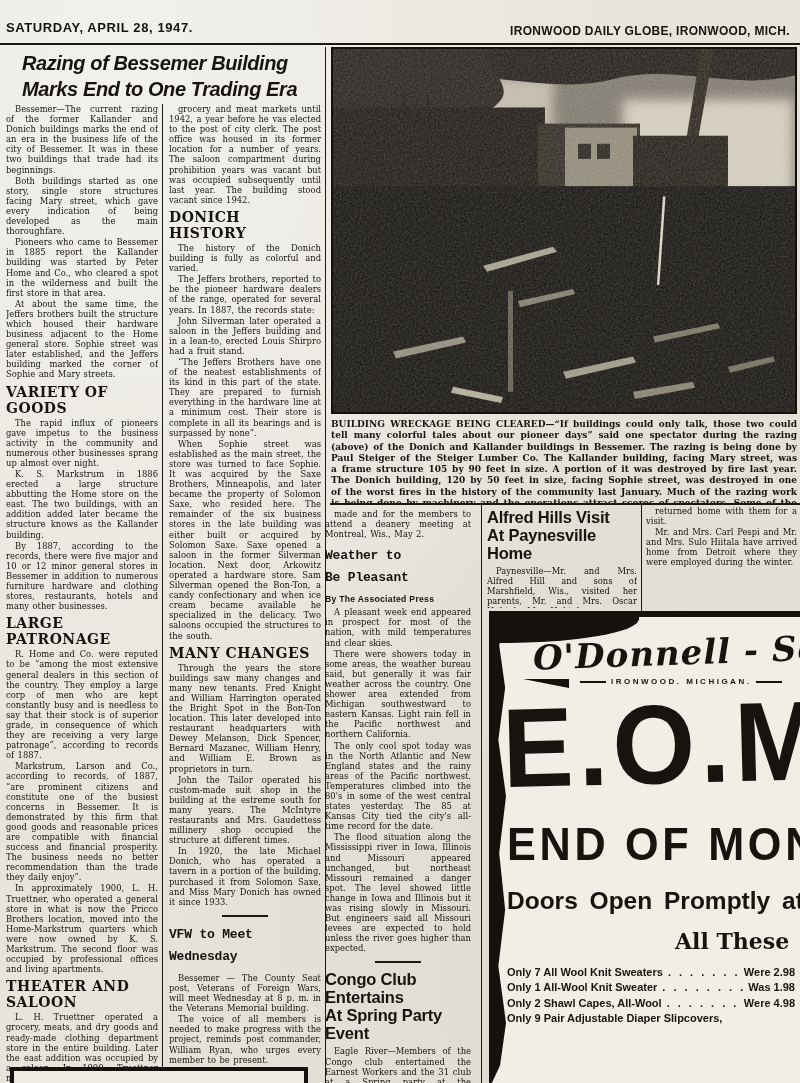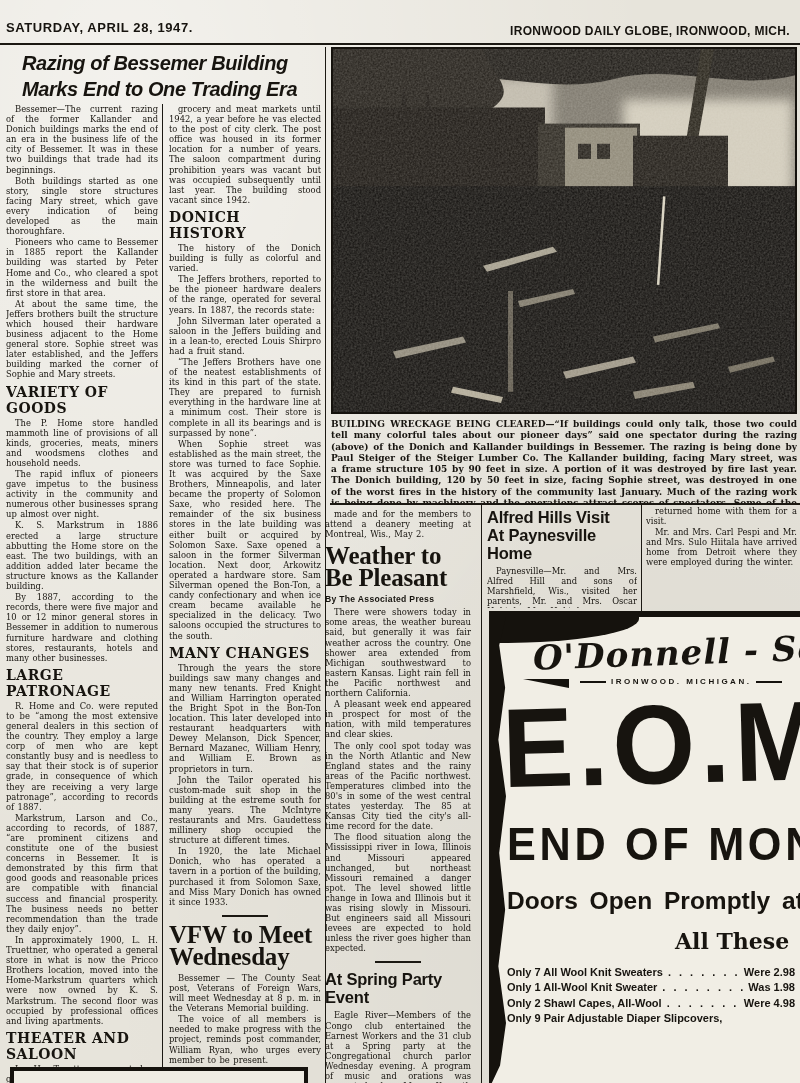--- a/index.html
+++ b/index.html
@@ -16,21 +16,21 @@
   .hdr-mast{position:absolute;left:500px;top:24px;width:300px;text-align:center;
     font-family:"Liberation Sans",sans-serif;font-weight:bold;font-size:12px;letter-spacing:.3px;}
   .headline{position:absolute;left:22px;top:50px;width:324px;
     font-family:"Liberation Sans",sans-serif;font-weight:bold;font-style:italic;
     font-size:20px;line-height:26px;letter-spacing:-.4px;white-space:nowrap;}
   .col{position:absolute;overflow:hidden;}
   .para{margin:0 0 1px 0;text-indent:9px;font-size:8.4px;line-height:10.1px;
     text-align:justify;word-spacing:.8px;}
   .subhead{margin:4px 0 2px 0;font-size:14px;font-weight:bold;letter-spacing:.5px;}
   .sep{width:46px;height:2px;background:#1b1812;margin:8px auto 7px auto;}
-  .h2{font-family:Liberation Serif, serif;font-weight:bold;font-size:25px;
+  .h2{font-family:Liberation Mono, monospace;font-weight:bold;font-size:13px;
     line-height:22px;margin:0 0 5px 0;letter-spacing:-.2px;}
   .h3{font-family:"Liberation Sans",sans-serif;font-weight:bold;font-size:16.5px;
     line-height:18px;margin:0 0 4px 0;letter-spacing:-.2px;}
   .byline{font-family:"Liberation Sans",sans-serif;font-weight:bold;font-size:8.6px;
     margin:0 0 3px 0;letter-spacing:.3px;}
   .photo-frame{position:absolute;left:331px;top:47px;width:462px;height:363px;
     border:2px solid #15120d;background:#141210;}
   .photo-frame svg{display:block;width:100%;height:100%;}
   .caption{position:absolute;left:331px;top:419px;width:466px;height:84px;overflow:hidden;
     font-size:9px;line-height:11.3px;font-weight:bold;text-align:justify;word-spacing:1.5px;}
@@ -85,21 +85,20 @@
   <div class="vrule" style="left:325px;top:47px;height:1036px"></div>
   <div class="vrule" style="left:481px;top:503px;height:580px"></div>
   <div class="vrule" style="left:641px;top:503px;height:108px"></div>
 
   <div class="col" style="left:6px;top:104px;width:152px;height:979px">
       <p class="para">Bessemer—The current razing of the former Kallander and Donich buildings marks the end of an era in the business life of the city of Bessemer. It was in these two buildings that trade had its beginnings.</p>
       <p class="para">Both buildings started as one story, single store structures facing Mary street, which gave every indication of being developed as the main thoroughfare.</p>
       <p class="para">Pioneers who came to Bessemer in 1885 report the Kallander building was started by Peter Home and Co., who cleared a spot in the wilderness and built the first store in that area.</p>
       <p class="para">At about the same time, the Jeffers brothers built the structure which housed their hardware business adjacent to the Home general store. Sophie street was later established, and the Jeffers building marked the corner of Sophie and Mary streets.</p>
       <h4 class="subhead">VARIETY OF GOODS</h4>
-      <p class="para">The P. Home store handled mammoth line of provisions of all kinds, groceries, meats, miners and woodsmens clothes and household needs.</p>
       <p class="para">The rapid influx of pioneers gave impetus to the business activity in the community and numerous other businesses sprang up almost over night.</p>
       <p class="para">K. S. Markstrum in 1886 erected a large structure abbutting the Home store on the east. The two buildings, with an addition added later became the structure knows as the Kallander building.</p>
       <p class="para">By 1887, according to the records, there were five major and 10 or 12 minor general stores in Bessemer in addition to numerous furniture hardware and clothing stores, restaurants, hotels and many other businesses.</p>
       <h4 class="subhead">LARGE PATRONAGE</h4>
       <p class="para">R. Home and Co. were reputed to be “among the most extensive general dealers in this section of the country. They employ a large corp of men who are kept constantly busy and is needless to say that their stock is of superior grade, in consequence of which they are receiving a very large patronage”, according to records of 1887.</p>
       <p class="para">Markstrum, Larson and Co., according to records, of 1887, “are prominent citizens and constitute one of the busiest concerns in Bessemer. It is demonstrated by this firm that good goods and reasonable prices are compatible with financial success and financial prosperity. The business needs no better recommendation than the trade they daily enjoy”.</p>
       <p class="para">In approximately 1900, L. H. Truettner, who operated a general store in what is now the Pricco Brothers location, moved into the Home-Markstrum quarters which were now owned by K. S. Markstrum. The second floor was occupied by professional offices and living apartments.</p>
       <h4 class="subhead">THEATER AND SALOON</h4>
       <p class="para">L. H. Truettner operated a grocery, meats, and dry goods and ready-made clothing department store in the entire building. Later the east addition was occupied by a saloon. In 1909, Truettner moved to the Bersback block and the building was vacant until 1911 when it was purchased from Markstrum by the late Williams Waters, pioneer business man who moved his stock from what is now the J. R. Johnson building to the newly acquired building. He operated a grocery and meats department store in two of the business compartments. The post office was housed in the adjoining one and a saloon was on the east. Later, a motion picture theater was opened by A. E. Irelan, in the vacated post office compartment.</p>
     </div>
@@ -177,27 +176,28 @@
   <div class="col" style="left:325px;top:509px;width:146px;height:574px">
     <div>
         <p class="para">made and for the members to attend a deanery meeting at Montreal, Wis., May 2.</p>
       </div>
     <div class="h2" style="margin-top:6px">
       <div>Weather to</div>
       <div>Be Pleasant</div>
     </div>
     <div class="byline">By The Associated Press</div>
     <div>
+        <p class="para">A pleasant week end appeared in prospect for most of the nation, with mild temperatures and clear skies.</p>
         <p class="para">There were showers today in some areas, the weather bureau said, but generally it was fair weather across the country. One shower area extended from Michigan southwestward to eastern Kansas. Light rain fell in the Pacific northwest and northern California.</p>
-        <p class="para">A pleasant week end appeared in prospect for most of the nation, with mild temperatures and clear skies.</p>
         <p class="para">The only cool spot today was in the North Atlantic and New England states and the rainy areas of the Pacific northwest. Temperatures climbed into the 80's in some of the west central states yesterday. The 85 at Kansas City tied the city's all-time record for the date.</p>
         <p class="para">The flood situation along the Mississippi river in Iowa, Illinois and Missouri appeared unchanged, but northeast Missouri remained a danger spot. The level showed little change in Iowa and Illinois but it was rising slowly in Missouri. But engineers said all Missouri levees are expected to hold unless the river goes higher than expected.</p>
       </div>
     <div class="sep"></div>
     <div class="h3">
+      <div>Congo Club Entertains</div>
       <div>At Spring Party Event</div>
     </div>
     <div>
         <p class="para">Eagle River—Members of the Congo club entertained the Earnest Workers and the 31 club at a Spring party at the Congregational church parlor Wednesday evening. A program of music and orations was presented by Mrs. Kenneth Check, program chairman. “Mother Machree” was sung by Laird Heal; a serious oration, “The War Orphan,” was given by Nila Staffen; “Pretty Polly Flinders,” was sung by Jean Brandner; and a humorous declamation,</p>
       </div>
   </div>
 
   <div class="col" style="left:487px;top:508px;width:150px;height:100px">
     <div class="h3">
       <div>Alfred Hills Visit</div>

